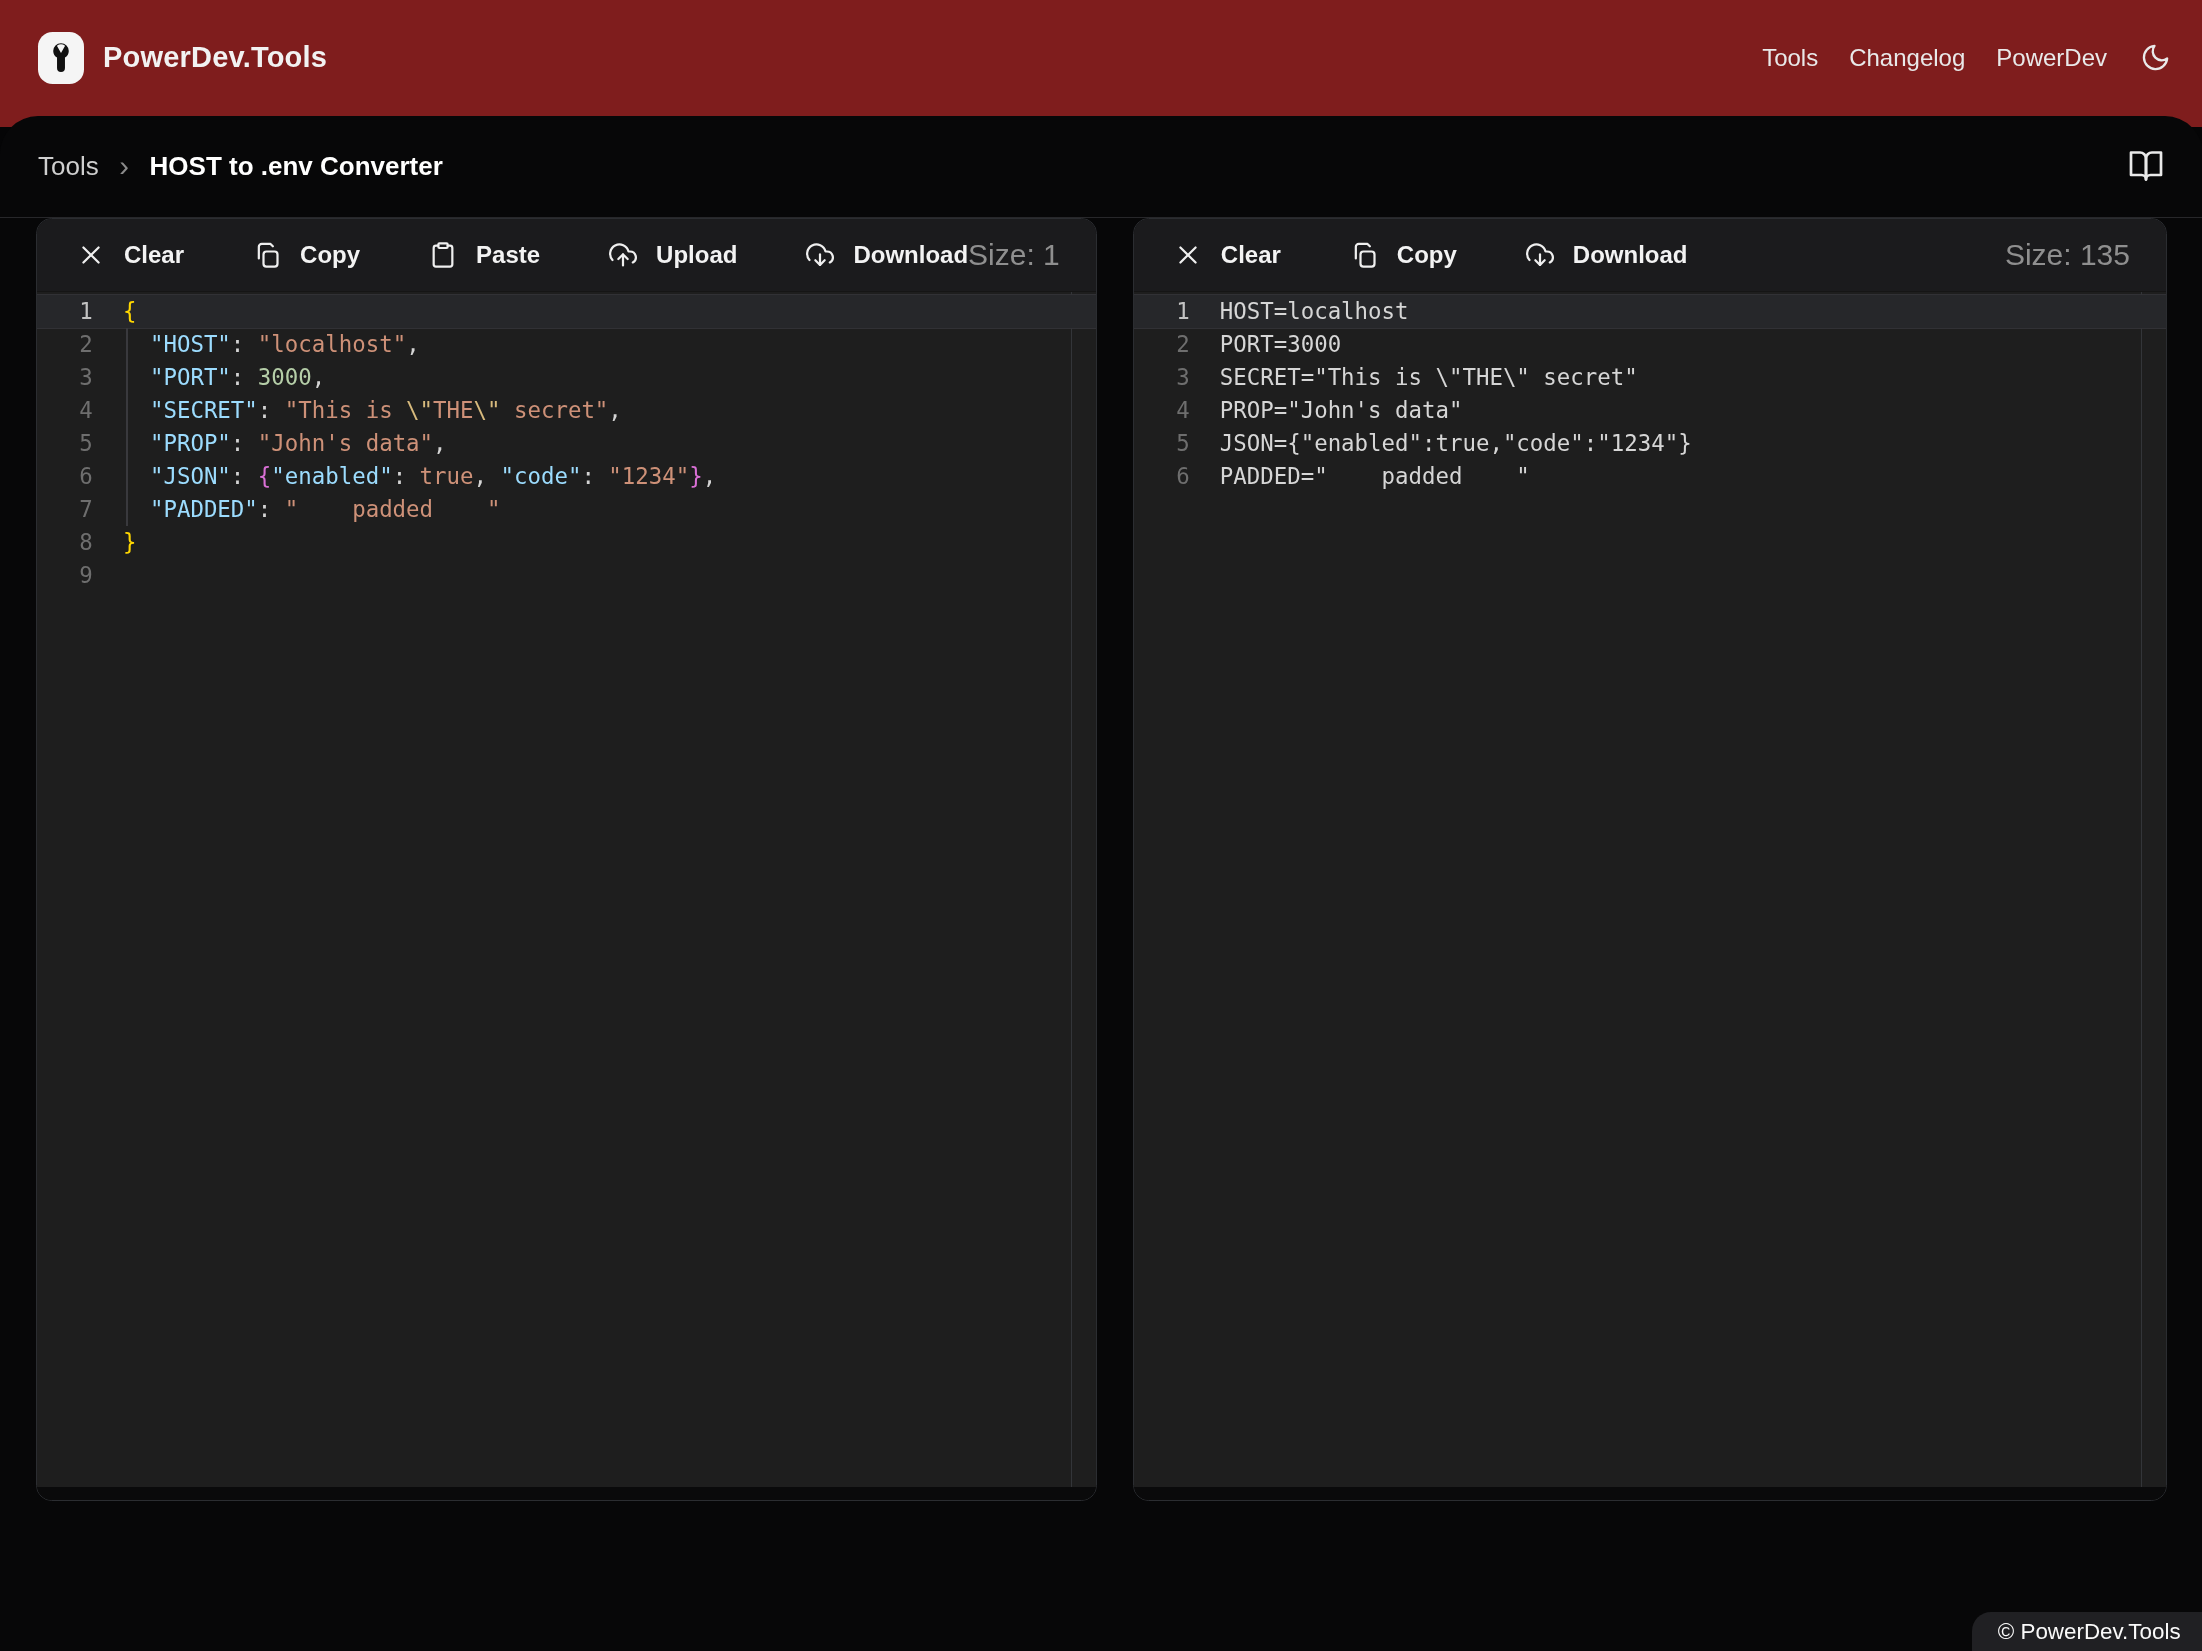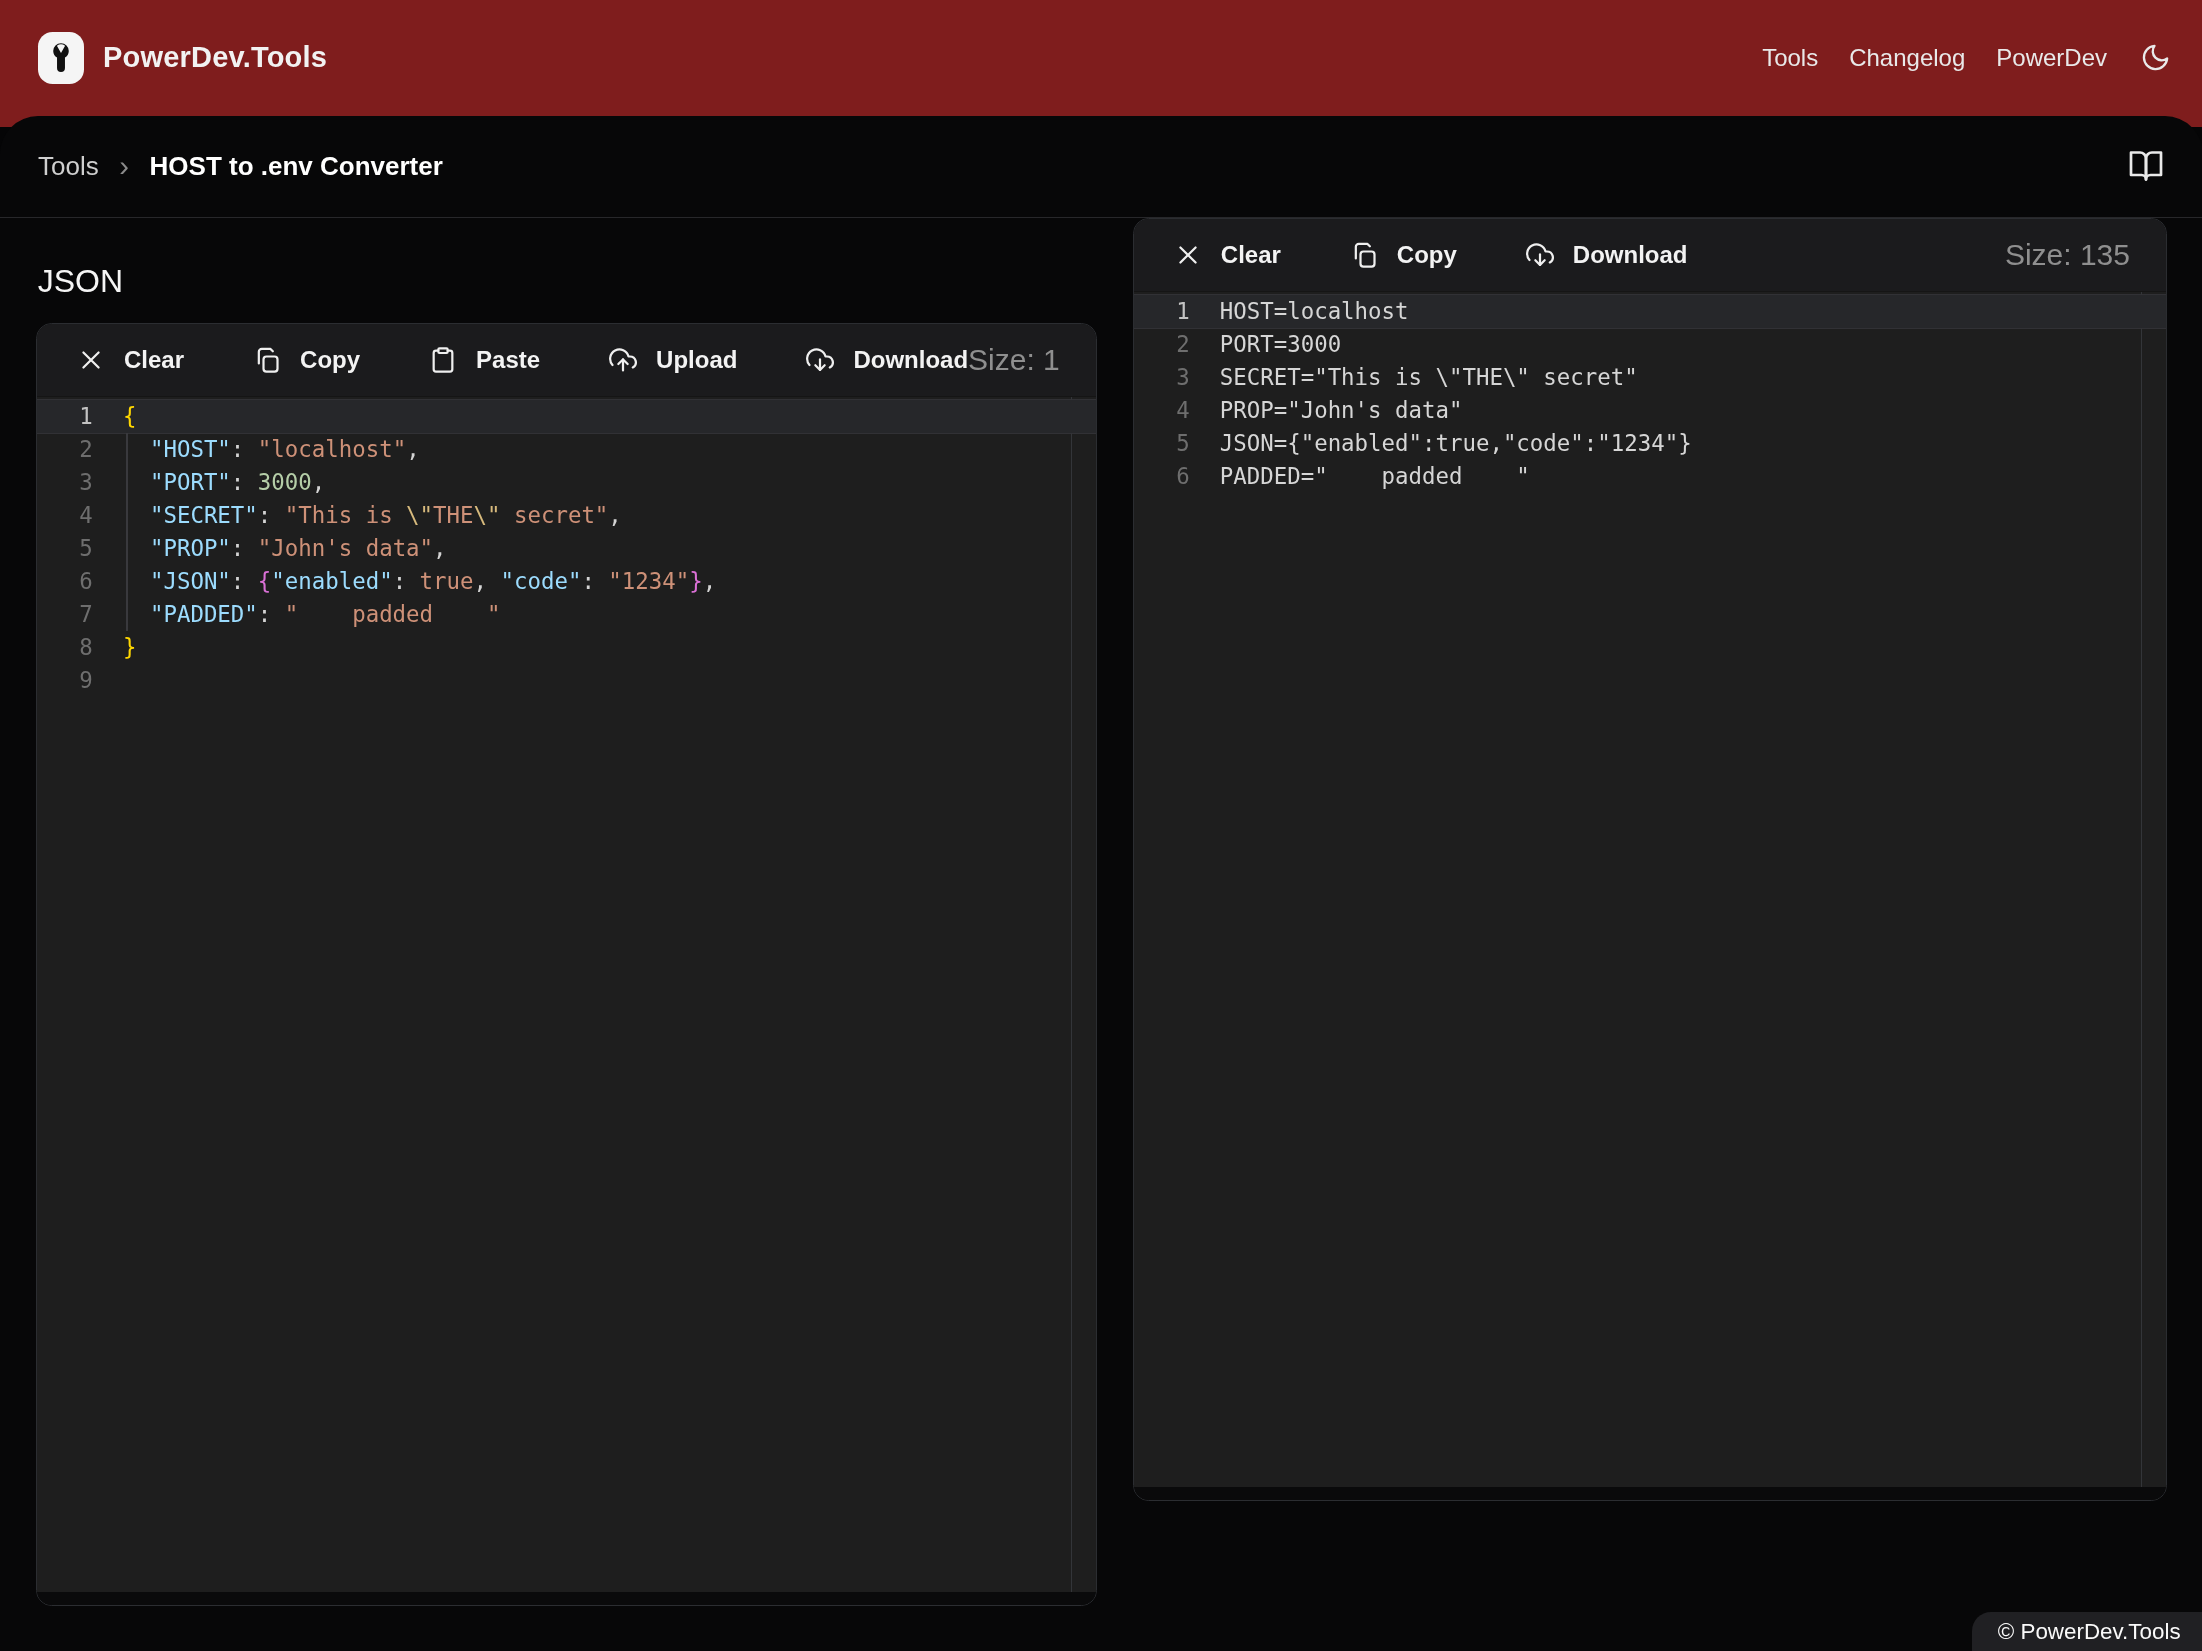--- a/index.html
+++ b/index.html
@@ -177,21 +177,20 @@
       <svg viewBox="0 0 24 24">
         <path d="M2 3h6a4 4 0 0 1 4 4v14a3 3 0 0 0-3-3H2z"></path>
         <path d="M22 3h-6a4 4 0 0 0-4 4v14a3 3 0 0 1 3-3h7z"></path>
       </svg>
     </span>
   </div>
 
   <div class="main">
 
     <section>
-      <h2 class="panel-title">JSON</h2>
       <div class="panel">
         <div class="toolbar">
           <button class="tb-btn">
             <svg viewBox="0 0 24 24">
                 <path d="M5.5 5.5l13 13M18.5 5.5l-13 13"></path>
               </svg>
             <span>Clear</span>
           </button>
           <button class="tb-btn">
             <svg viewBox="0 0 24 24">

